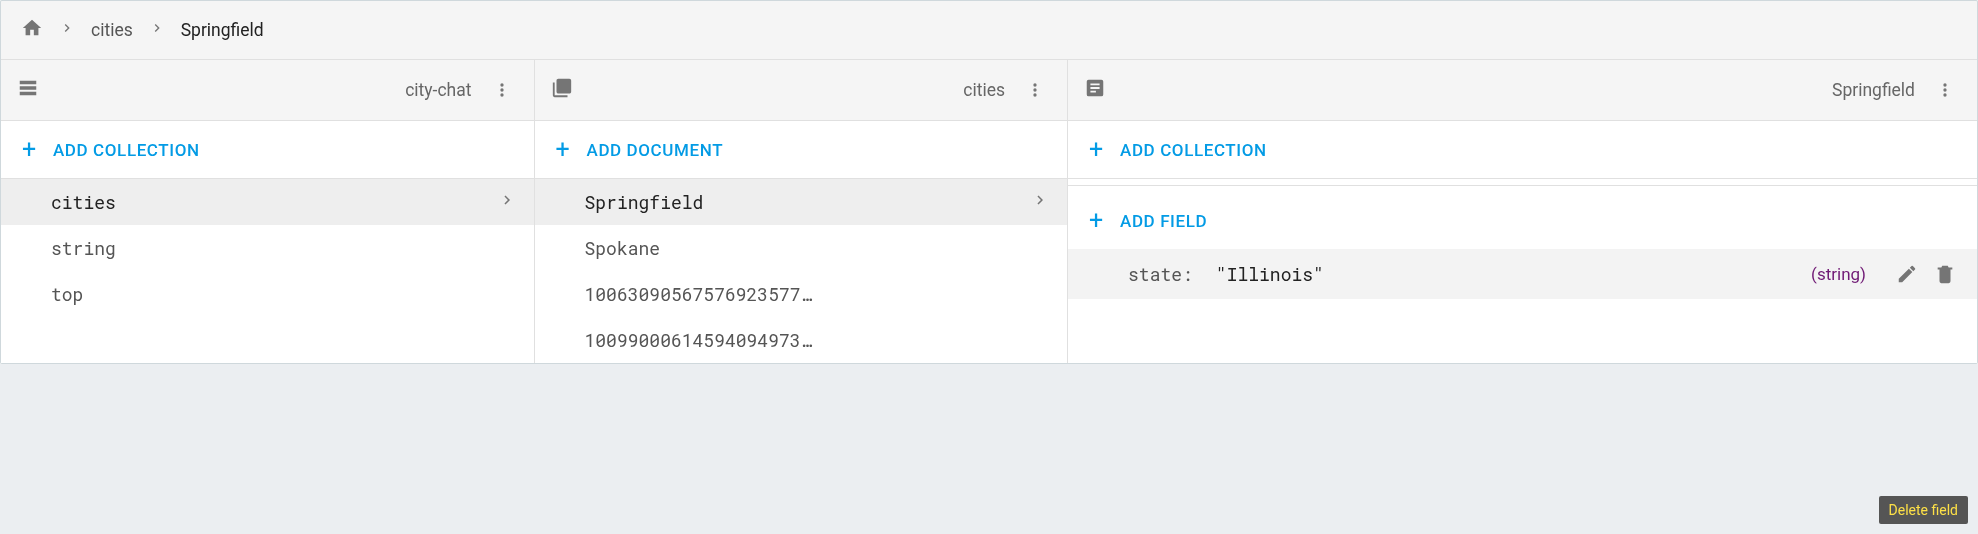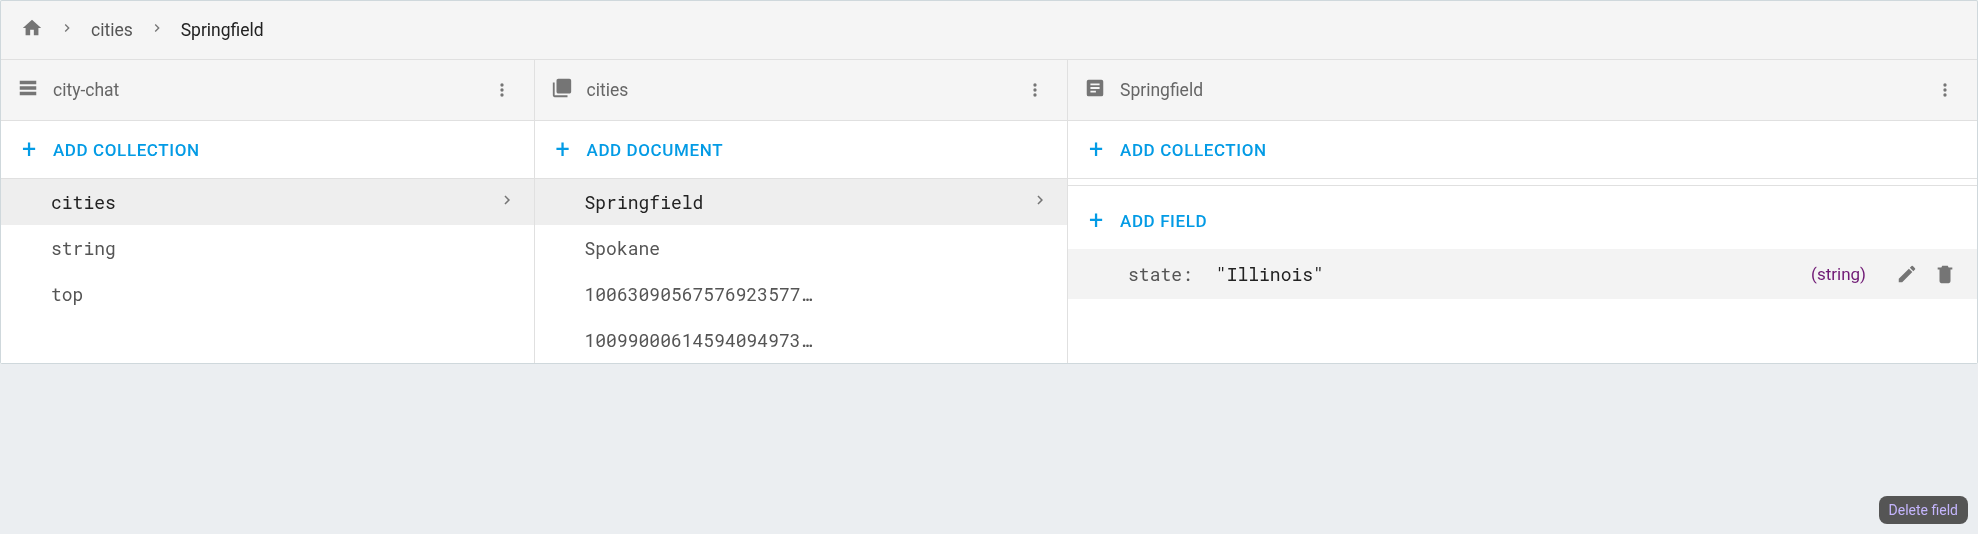--- a/index.html
+++ b/index.html
@@ -36,20 +36,21 @@
     background: #fff;
   }
   .col:last-child { border-right: none; }
   .col-header {
     display: flex;
     align-items: center;
     gap: 14px;
     padding: 14px 16px;
     background: #f5f5f5;
     border-bottom: 1px solid #e0e0e0;
+    text-align: right;
   }
   .col-title {
     flex: 1;
     color: #666;
     font-size: 17.5px;
   }
   .icon { fill: #757575; }
   .dots {
     width: 32px; height: 32px;
     display: flex; align-items: center; justify-content: center;
@@ -120,24 +121,24 @@
     margin-left: 8px;
   }
   .action-btn {
     width: 28px; height: 28px;
     display: flex; align-items: center; justify-content: center;
     cursor: pointer;
   }
   .tooltip {
     position: fixed;
     background: #555;
-    color: #c4b5fd;
+    color: #fde047;
     font-size: 14px;
     padding: 6px 10px;
-    border-radius: 8px;
+    border-radius: 2px;
   }
   .sub-divider {
     height: 1px;
     background: #e0e0e0;
     margin: 6px 0;
   }
 </style>
 </head>
 <body>
 

